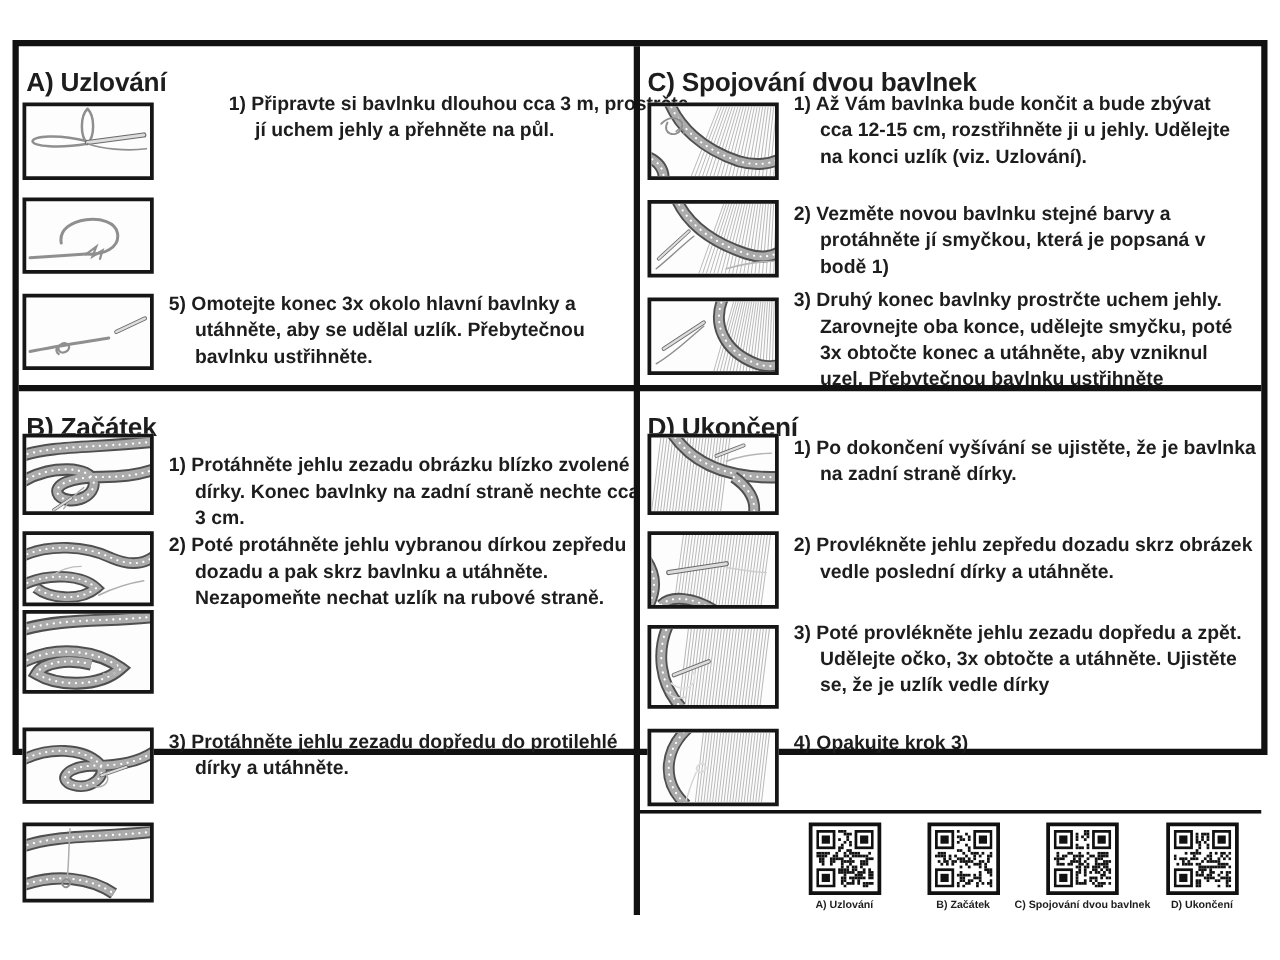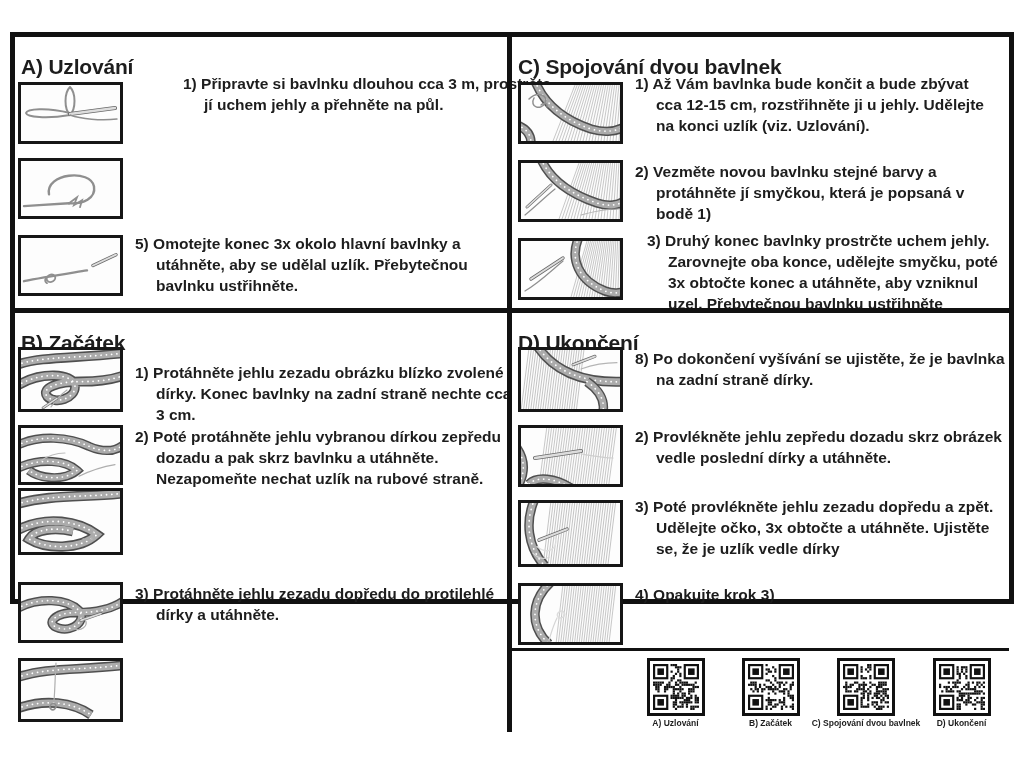--- a/index.html
+++ b/index.html
@@ -170,21 +170,21 @@
             <line x1="94.2" y1="56" x2="96.6" y2="0" stroke="#9a9a9a" stroke-width="0.55"></line>
             <line x1="96.80000000000001" y1="56" x2="98.4" y2="0" stroke="#9a9a9a" stroke-width="0.55"></line>
             <path d="M58,-4 C48,18 58,40 84,50 C92,53 100,52 104,50" stroke="#4f4f4f" stroke-width="9.5" fill="none"></path>
             <path d="M58,-4 C48,18 58,40 84,50 C92,53 100,52 104,50" stroke="#ababab" stroke-width="6.5" fill="none"></path>
             <path d="M58,-4 C48,18 58,40 84,50 C92,53 100,52 104,50" stroke="#ffffff" stroke-width="1.7" fill="none" stroke-dasharray="0.1 5.2" stroke-linecap="round"></path>
             <path d="M10,38 L42,17" stroke="#6a6a6a" stroke-width="3.3600000000000003" fill="none" stroke-linecap="round"></path>
             <path d="M10,38 L42,17" stroke="#dddddd" stroke-width="1.92" fill="none" stroke-linecap="round"></path>
             <path d="M4,50 C18,42 30,30 42,20" stroke="#8f8f8f" stroke-width="1.2" fill="none" stroke-linecap="round"></path>
           </svg>
       </div>
-      <div class="step-text" style="left:123px;top:193px;margin-left:12px;">3) Druhý konec bavlnky prostrčte uchem jehly.
+      <div class="step-text" style="left:123px;top:193px;">3) Druhý konec bavlnky prostrčte uchem jehly.
 Zarovnejte oba konce, udělejte smyčku, poté
 3x obtočte konec a utáhněte, aby vzniknul
 uzel. Přebytečnou bavlnku ustřihněte</div>
     </section>
 
     <section class="quad quad-b">
       <h2 class="sec-title">B) Začátek</h2>
       <div class="thumb" style="left:3px;top:34px;height:65px;">
         <svg viewBox="0 0 99 56" preserveAspectRatio="none">
             <path d="M-4,14 C20,6 55,8 103,3" stroke="#4f4f4f" stroke-width="9.5" fill="none"></path>
@@ -285,21 +285,21 @@
             <path d="M16,-4 C30,16 56,32 103,30" stroke="#ababab" stroke-width="6.5" fill="none"></path>
             <path d="M16,-4 C30,16 56,32 103,30" stroke="#ffffff" stroke-width="1.7" fill="none" stroke-dasharray="0.1 5.2" stroke-linecap="round"></path>
             <path d="M66,30 C78,38 84,48 82,58" stroke="#4f4f4f" stroke-width="9.5" fill="none"></path>
             <path d="M66,30 C78,38 84,48 82,58" stroke="#ababab" stroke-width="6.5" fill="none"></path>
             <path d="M66,30 C78,38 84,48 82,58" stroke="#ffffff" stroke-width="1.7" fill="none" stroke-dasharray="0.1 5.2" stroke-linecap="round"></path>
             <path d="M52,14 L74,6" stroke="#6a6a6a" stroke-width="2.94" fill="none" stroke-linecap="round"></path>
             <path d="M52,14 L74,6" stroke="#dddddd" stroke-width="1.68" fill="none" stroke-linecap="round"></path>
             <path d="M60,18 C72,14 84,12 96,12" stroke="#b5b5b5" stroke-width="1.1" fill="none" stroke-linecap="round"></path>
           </svg>
       </div>
-      <div class="step-text" style="left:123px;top:35px;">8) Po dokončení vyšívání se ujistěte, že je bavlnka
+      <div class="step-text" style="left:123px;top:35px;">1) Po dokončení vyšívání se ujistěte, že je bavlnka
 na zadní straně dírky.</div>
       <div class="thumb" style="left:6px;top:112px;height:62px;">
         <svg viewBox="0 0 99 56" preserveAspectRatio="none">
             <line x1="26" y1="-2" x2="18" y2="58" stroke="#9a9a9a" stroke-width="0.55"></line>
             <line x1="28.4" y1="-2" x2="20.4" y2="58" stroke="#9a9a9a" stroke-width="0.55"></line>
             <line x1="30.799999999999997" y1="-2" x2="22.799999999999997" y2="58" stroke="#9a9a9a" stroke-width="0.55"></line>
             <line x1="33.199999999999996" y1="-2" x2="25.199999999999996" y2="58" stroke="#9a9a9a" stroke-width="0.55"></line>
             <line x1="35.599999999999994" y1="-2" x2="27.599999999999994" y2="58" stroke="#9a9a9a" stroke-width="0.55"></line>
             <line x1="37.99999999999999" y1="-2" x2="29.999999999999993" y2="58" stroke="#9a9a9a" stroke-width="0.55"></line>
             <line x1="40.39999999999999" y1="-2" x2="32.39999999999999" y2="58" stroke="#9a9a9a" stroke-width="0.55"></line>

